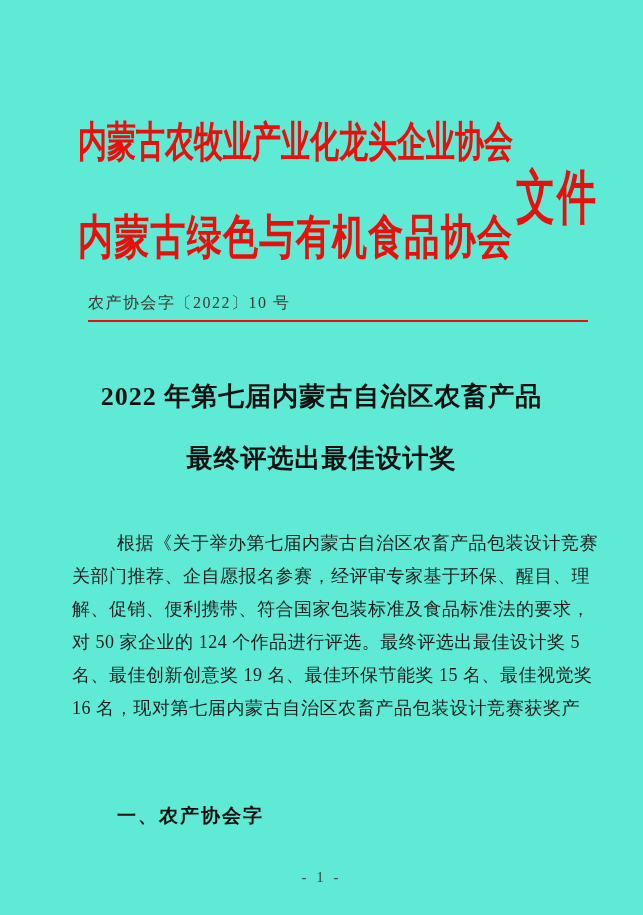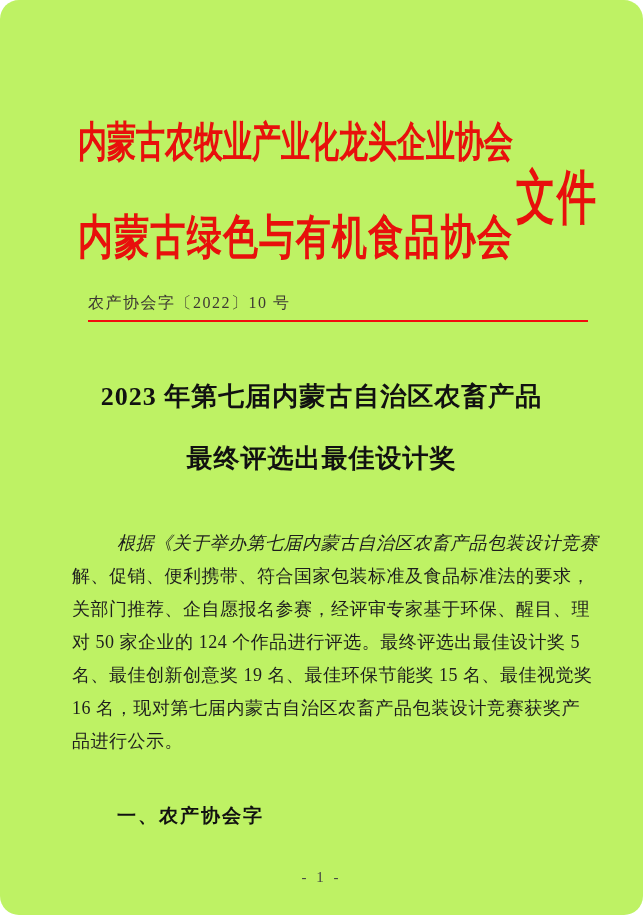--- a/index.html
+++ b/index.html
@@ -6,24 +6,23 @@
   * { margin: 0; padding: 0; box-sizing: border-box; }
   html, body {
     background: #ffffff;
     font-family: "Liberation Serif", serif;
   }
   .page {
     position: relative;
     width: 643px;
     height: 915px;
     margin: 0 auto;
-    background: #bef264;
+    background: #5eead4;
     overflow: hidden;
     color: #1e1e1e;
-    border-radius: 19px;
   }
 
   
   .org-line {
     position: absolute;
     left: 78px;
     width: 434px;
     color: #e8100c;
     font-weight: bold;
     font-family: "Liberation Serif", serif;
@@ -103,21 +102,21 @@
     font-size: 18px;
     color: #1e1e1e;
   }
   .body-line {
     line-height: 33px;
     white-space: nowrap;
     text-align: justify;
     text-align-last: justify;
     letter-spacing: 0.5px;
   }
-  .body-line.first { text-indent: 45px; font-style: italic; }
+  .body-line.first { text-indent: 45px; }
   .body-line.last  { text-align-last: left; }
 
   .section-heading {
     position: absolute;
     left: 117px;
     top: 803px;
     font-size: 19px;
     font-weight: bold;
     font-family: "Liberation Sans", sans-serif;
     letter-spacing: 2px;
@@ -145,31 +144,30 @@
     <div class="org-line org-line-1">内蒙古农牧业产业化龙头企业协会</div>
     <div class="org-line org-line-2">内蒙古绿色与有机食品协会</div>
     <div class="doc-word">文件</div>
   </div>
 
   <div class="doc-number">农产协会字〔2022〕10 号</div>
 
   <div class="red-rule"></div>
 
   <div class="doc-title">
-    <div class="title-line">2023 年第七届内蒙古自治区农畜产品</div>
+    <div class="title-line">2022 年第七届内蒙古自治区农畜产品</div>
     <div class="title-line">最终评选出最佳设计奖</div>
   </div>
 
   <div class="doc-body">
     <div class="body-line first">根据《关于举办第七届内蒙古自治区农畜产品包装设计竞赛</div>
+    <div class="body-line">关部门推荐、企自愿报名参赛，经评审专家基于环保、醒目、理</div>
     <div class="body-line">解、促销、便利携带、符合国家包装标准及食品标准法的要求，</div>
-    <div class="body-line">关部门推荐、企自愿报名参赛，经评审专家基于环保、醒目、理</div>
     <div class="body-line">对 50 家企业的 124 个作品进行评选。最终评选出最佳设计奖 5</div>
     <div class="body-line">名、最佳创新创意奖 19 名、最佳环保节能奖 15 名、最佳视觉奖</div>
     <div class="body-line">16 名，现对第七届内蒙古自治区农畜产品包装设计竞赛获奖产</div>
-    <div class="body-line last">品进行公示。</div>
   </div>
 
   <div class="section-heading">一、农产协会字</div>
 
   <div class="page-number">- 1 -</div>
 
 </div>
 
 </body></html>

